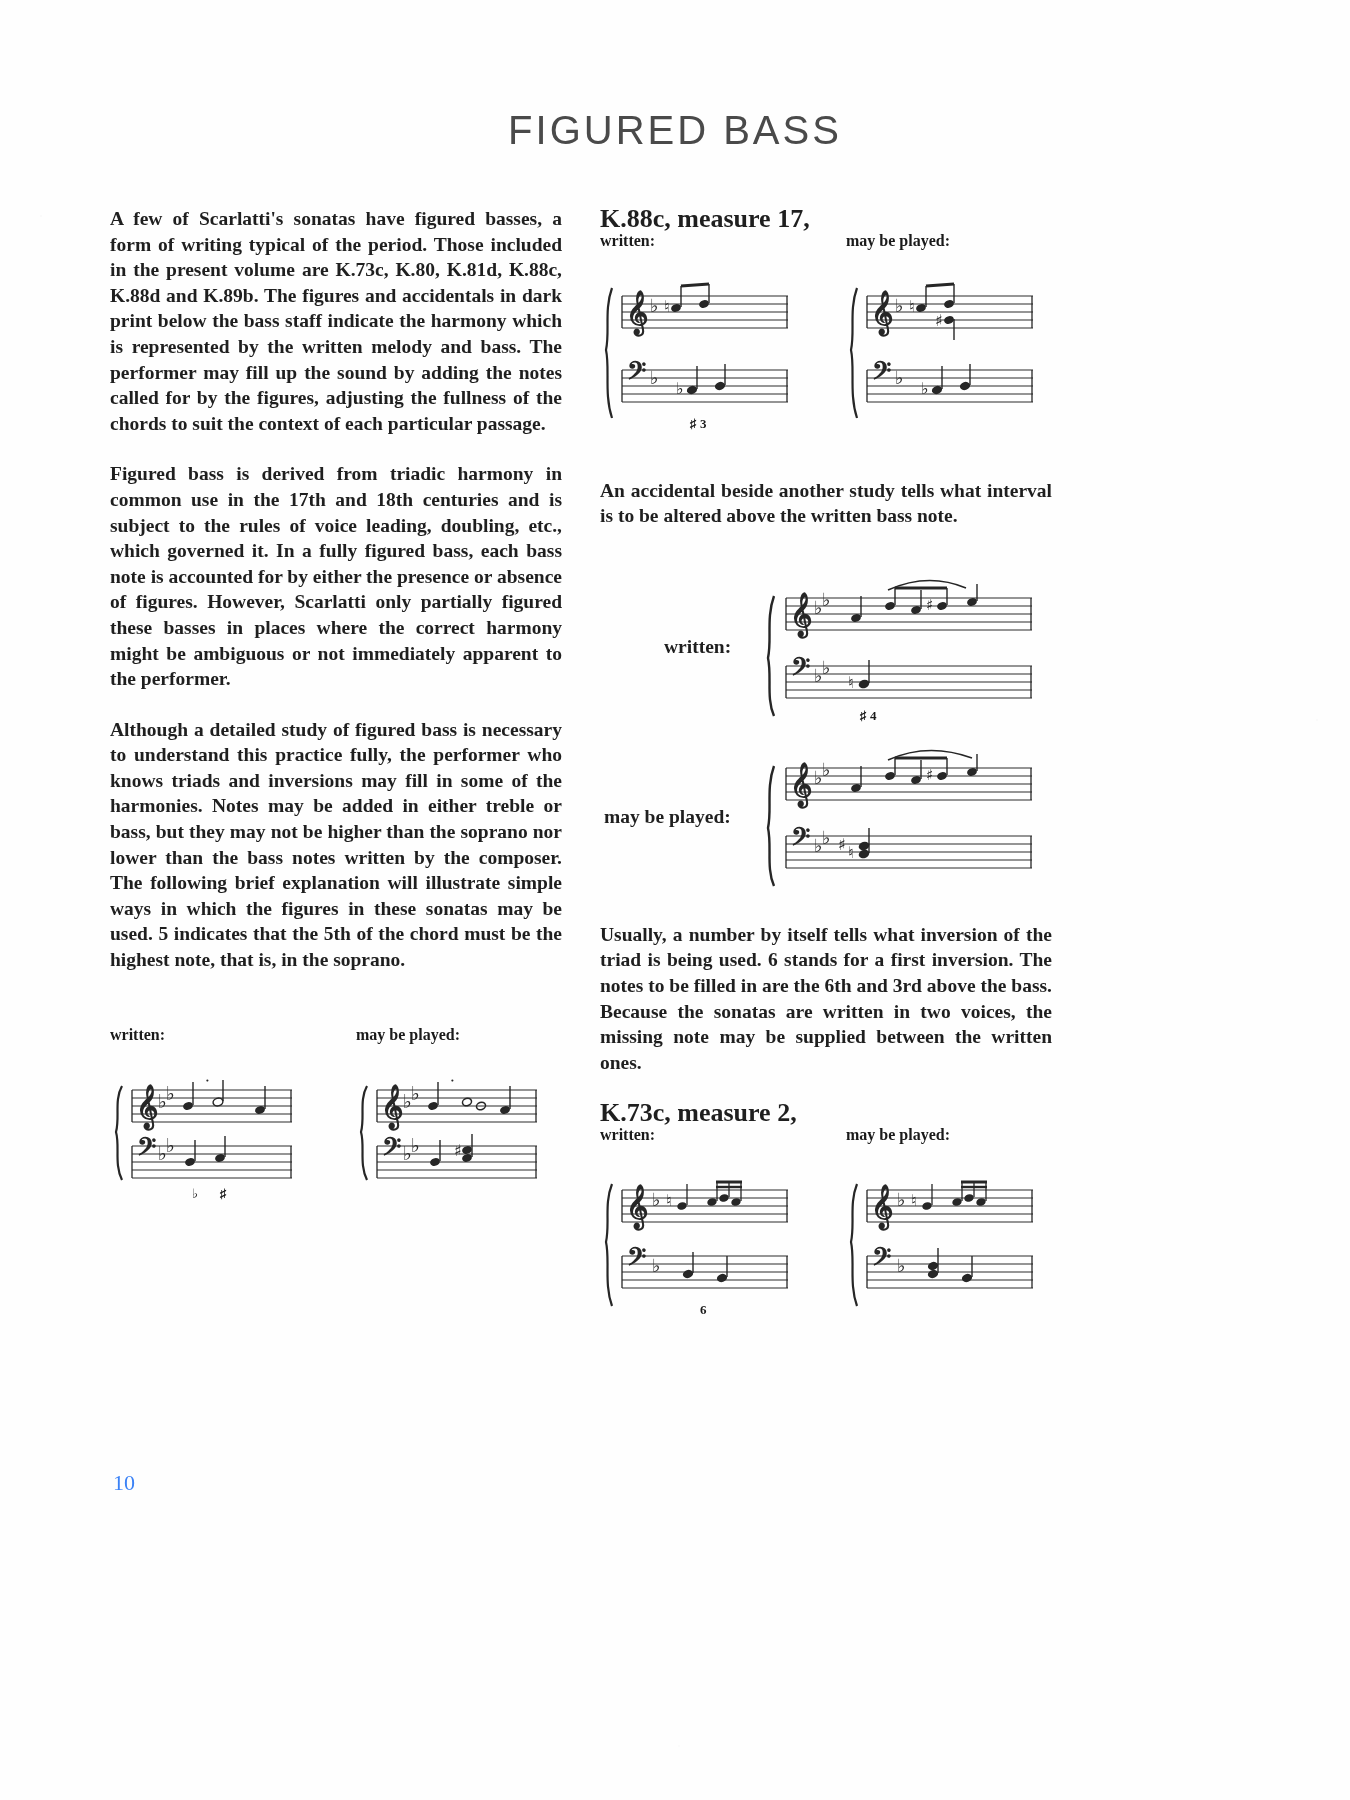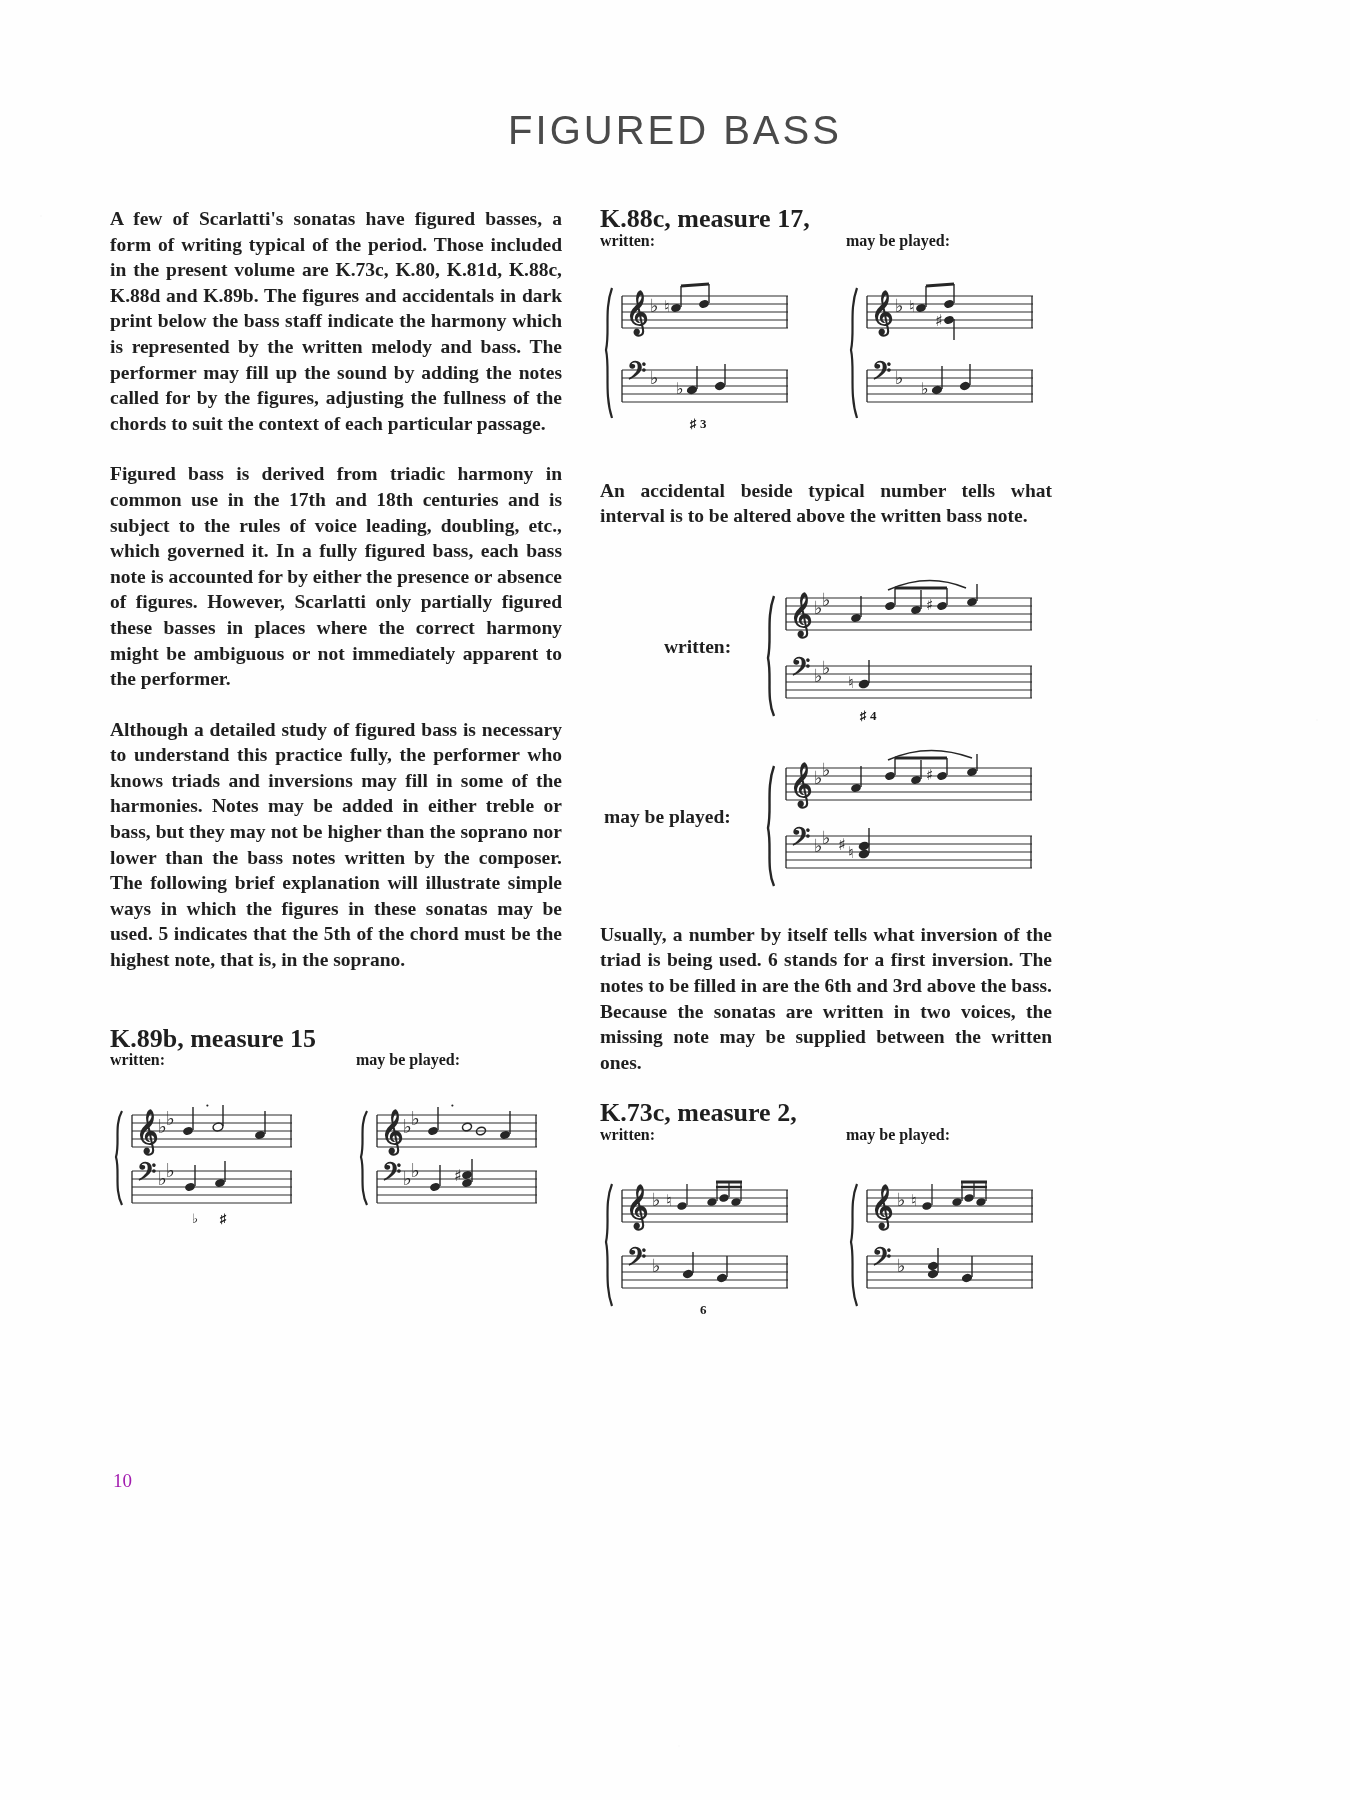--- a/index.html
+++ b/index.html
@@ -98,22 +98,22 @@
   .stack-label {
     position: absolute;
     font-size: 19.5px;
     color: #1f1f1f;
   }
 
   #page-number {
     position: absolute;
     left: 113px;
     top: 1470px;
-    font-size: 19px;
-    color: #a21caf;
+    font-size: 22px;
+    color: #3b82f6;
   }
   .stafflines { stroke: #2b2b2b; stroke-width: 1.05; }
   .figtext {
     font-family: "Liberation Serif", "DejaVu Serif", serif;
     font-size: 13px;
     fill: #1a1a1a;
   }
 </style>
 </head>
 <body>
@@ -126,21 +126,20 @@
 
   <div class="column" id="col-left">
 
     <p class="para">A few of Scarlatti's sonatas have figured basses, a form of writing typical of the period. Those included in the present volume are K.73c, K.80, K.81d, K.88c, K.88d and K.89b. The figures and accidentals in dark print below the bass staff indicate the harmony which is represented by the written melody and bass. The performer may fill up the sound by adding the notes called for by the figures, adjusting the fullness of the chords to suit the context of each particular passage.</p>
     <p class="para">Figured bass is derived from triadic harmony in common use in the 17th and 18th centuries and is subject to the rules of voice leading, doubling, etc., which governed it. In a fully figured bass, each bass note is accounted for by either the presence or absence of figures. However, Scarlatti only partially figured these basses in places where the correct harmony might be ambiguous or not immediately apparent to the performer.</p>
     <p class="para">Although a detailed study of figured bass is necessary to understand this practice fully, the performer who knows triads and inversions may fill in some of the harmonies. Notes may be added in either treble or bass, but they may not be higher than the soprano nor lower than the bass notes written by the composer. The following brief explanation will illustrate simple ways in which the figures in these sonatas may be used. 5 indicates that the 5th of the chord must be the highest note, that is, in the soprano.</p>
 
     <div class="spacer-28"></div>
 
     <div>
-      <div class="caption">K.89b, measure 15</div>
       <div class="caption-row">
         <span class="left-lbl">written:</span>
         <span class="right-lbl">may be played:</span>
       </div>
       <div class="spacer-12"></div>
       <div class="score-pair" style="height:150px;">
 
         <div class="score-slot-left">
           <svg width="200" height="150" viewBox="0 0 200 150">
 
@@ -337,21 +336,21 @@
             <ellipse cx="120" cy="116" rx="5.2" ry="4" fill="#262626" transform="rotate(-18 120 116)"></ellipse>
             <line x1="125" y1="115" x2="125" y2="94" stroke="#262626" stroke-width="1.4"></line>
             <text x="76" y="124" font-size="16" fill="#262626" font-family="DejaVu Sans, sans-serif">♭</text>
           </svg>
         </div>
       </div>
     </div>
 
     <div class="spacer-28"></div>
 
-    <p class="para">An accidental beside typical number tells what interval is to be altered above the written bass note.</p>
+    <p class="para">An accidental beside another study tells what interval is to be altered above the written bass note.</p>
 
     <div>
       <div class="spacer-20"></div>
 
       <div class="score-stack" style="height:150px;">
         <span class="stack-label" style="left:64px; top:62px;">written:</span>
         <div style="position:absolute; left:160px; top:0;">
           <svg width="290" height="150" viewBox="0 0 290 150">
             <path d="M14 22 C6 44 12 66 8 84 C12 102 6 124 14 142" fill="none" stroke="#262626" stroke-width="2.4"></path>
             <g class="stafflines">

